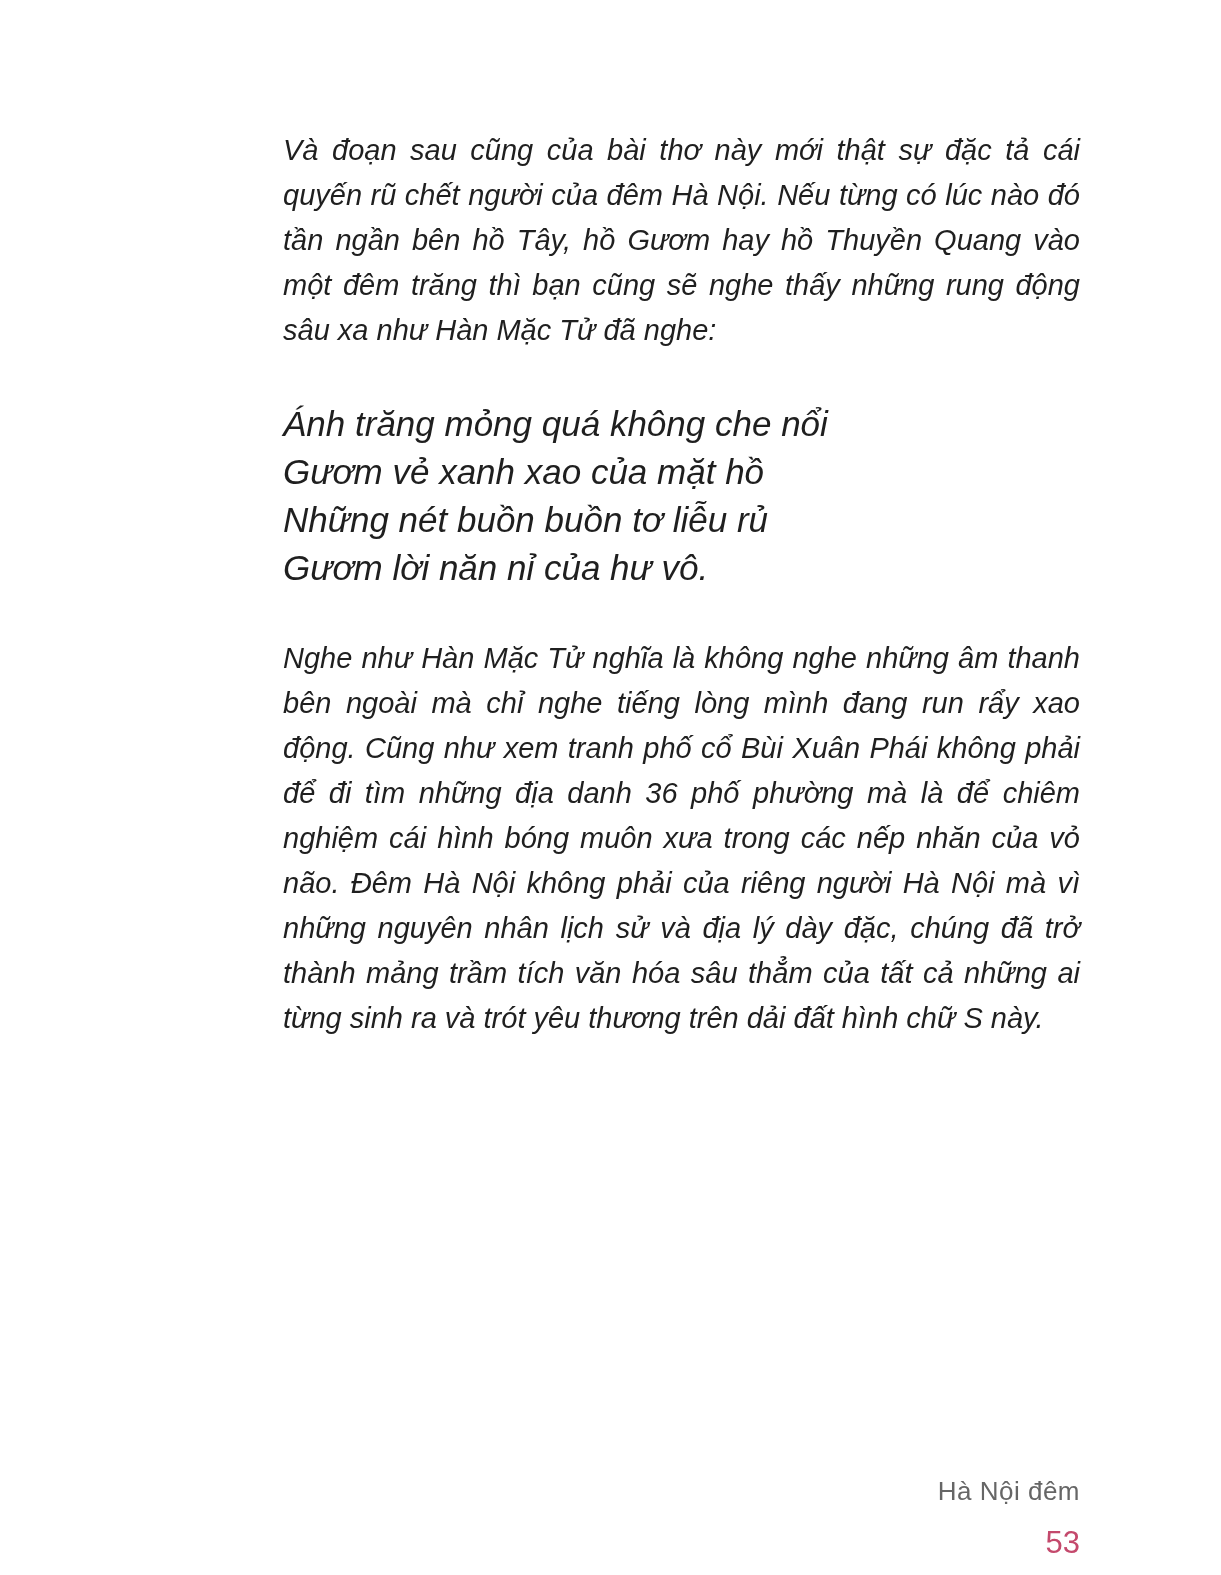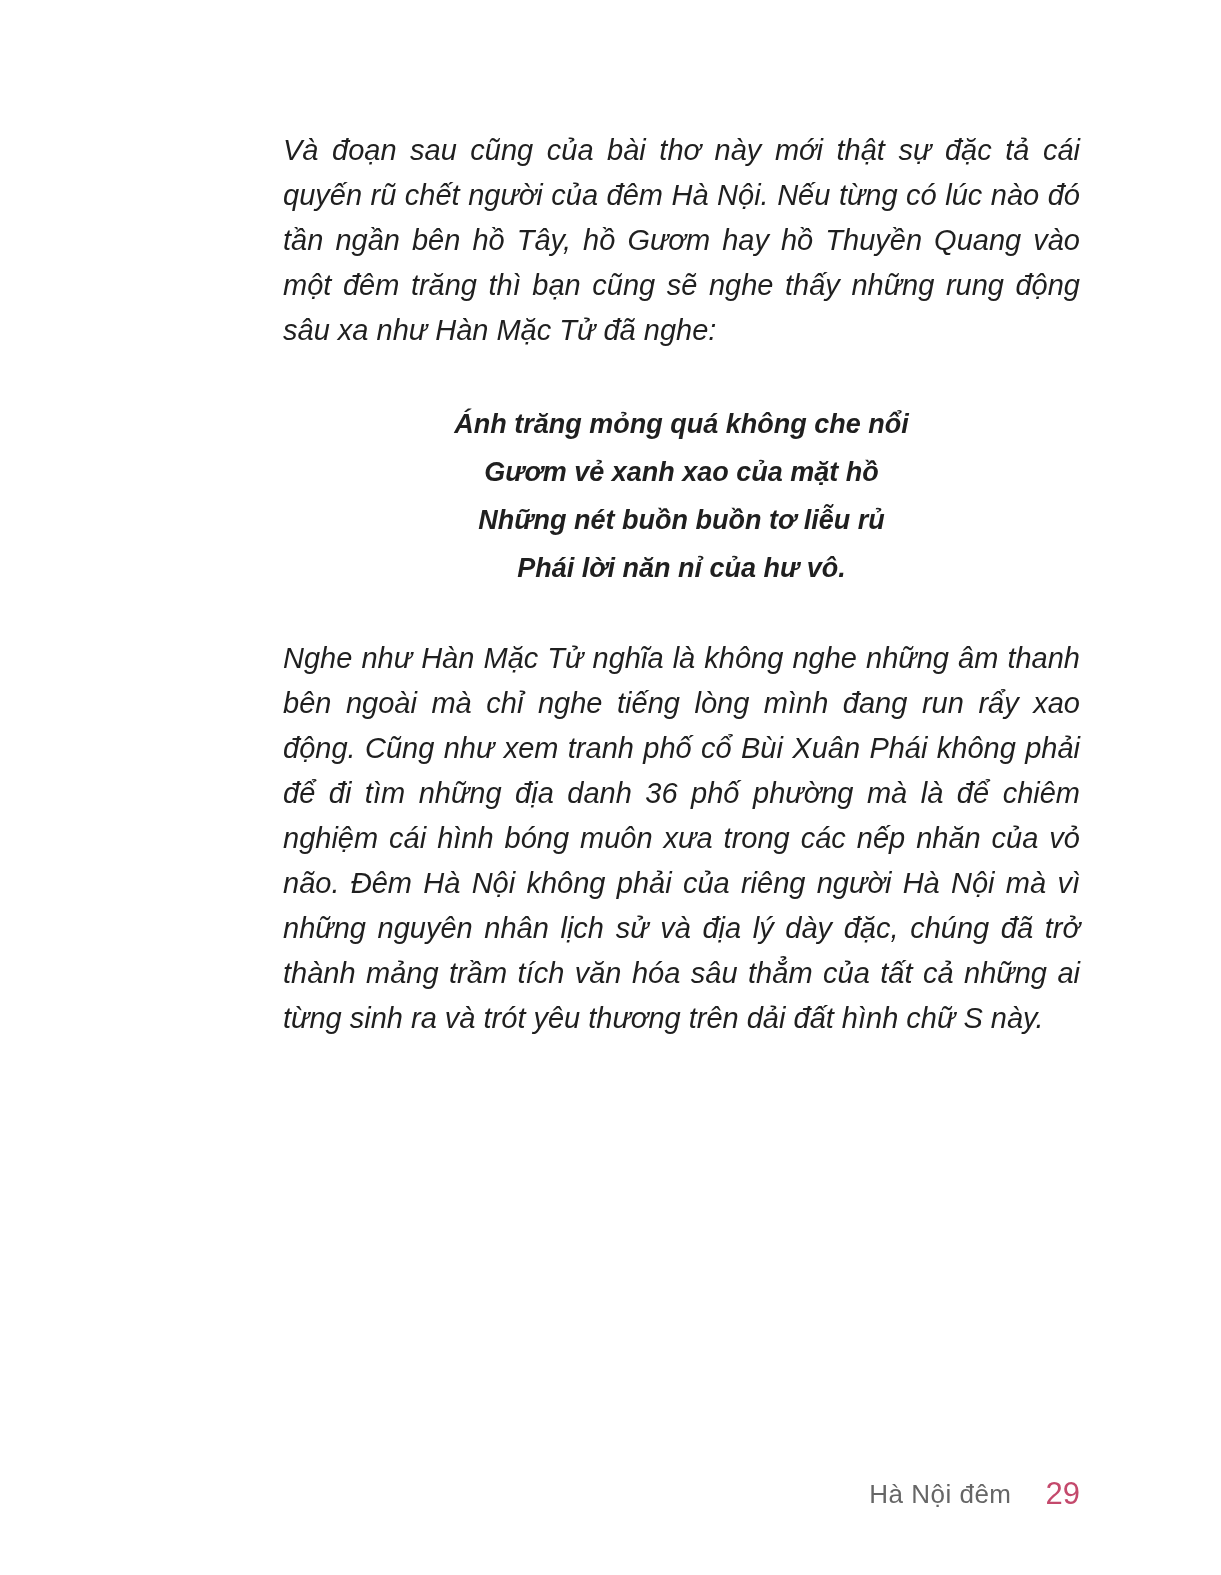--- a/index.html
+++ b/index.html
@@ -36,34 +36,34 @@
     font-style: italic;
   }
   .para.second {
     margin-top: 44px;
   }
   .poem {
     margin-top: 47px;
   }
   .poem-line {
     margin: 0;
-    font-size: 27px;
+    font-size: 35px;
     line-height: 48px;
     font-style: italic;
-    text-align: center;
+    text-align: left;
     color: #1f1f1f;
-    font-weight: bold;
   }
   .footer {
     position: absolute;
     top: 1476px;
     right: 141px;
     display: flex;
-    align-items: center;
-    gap: 34px;
+    align-items: flex-end;
+    gap: 18px;
+    flex-direction: column;
   }
   .footer .chapter {
     font-size: 26px;
     color: #666666;
     letter-spacing: 0.5px;
   }
   .footer .pagenum {
     font-size: 31px;
     color: #c4496c;
   }
@@ -72,23 +72,23 @@
 <body>
 
 <div class="page">
   <div class="content">
     <p class="para">Và đoạn sau cũng của bài thơ này mới thật sự đặc tả cái quyến rũ chết người của đêm Hà Nội. Nếu từng có lúc nào đó tần ngần bên hồ Tây, hồ Gươm hay hồ Thuyền Quang vào một đêm trăng thì bạn cũng sẽ nghe thấy những rung động sâu xa như Hàn Mặc Tử đã nghe:</p>
 
     <div class="poem">
       <p class="poem-line">Ánh trăng mỏng quá không che nổi</p>
       <p class="poem-line">Gươm vẻ xanh xao của mặt hồ</p>
       <p class="poem-line">Những nét buồn buồn tơ liễu rủ</p>
-      <p class="poem-line">Phái lời năn nỉ của hư vô.</p>
+      <p class="poem-line">Gươm lời năn nỉ của hư vô.</p>
     </div>
 
     <p class="para second">Nghe như Hàn Mặc Tử nghĩa là không nghe những âm thanh bên ngoài mà chỉ nghe tiếng lòng mình đang run rẩy xao động. Cũng như xem tranh phố cổ Bùi Xuân Phái không phải để đi tìm những địa danh 36 phố phường mà là để chiêm nghiệm cái hình bóng muôn xưa trong các nếp nhăn của vỏ não. Đêm Hà Nội không phải của riêng người Hà Nội mà vì những nguyên nhân lịch sử và địa lý dày đặc, chúng đã trở thành mảng trầm tích văn hóa sâu thẳm của tất cả những ai từng sinh ra và trót yêu thương trên dải đất hình chữ S này.</p>
   </div>
 
   <div class="footer">
     <span class="chapter">Hà Nội đêm</span>
-    <span class="pagenum">29</span>
+    <span class="pagenum">53</span>
   </div>
 </div>
 
 </body></html>

